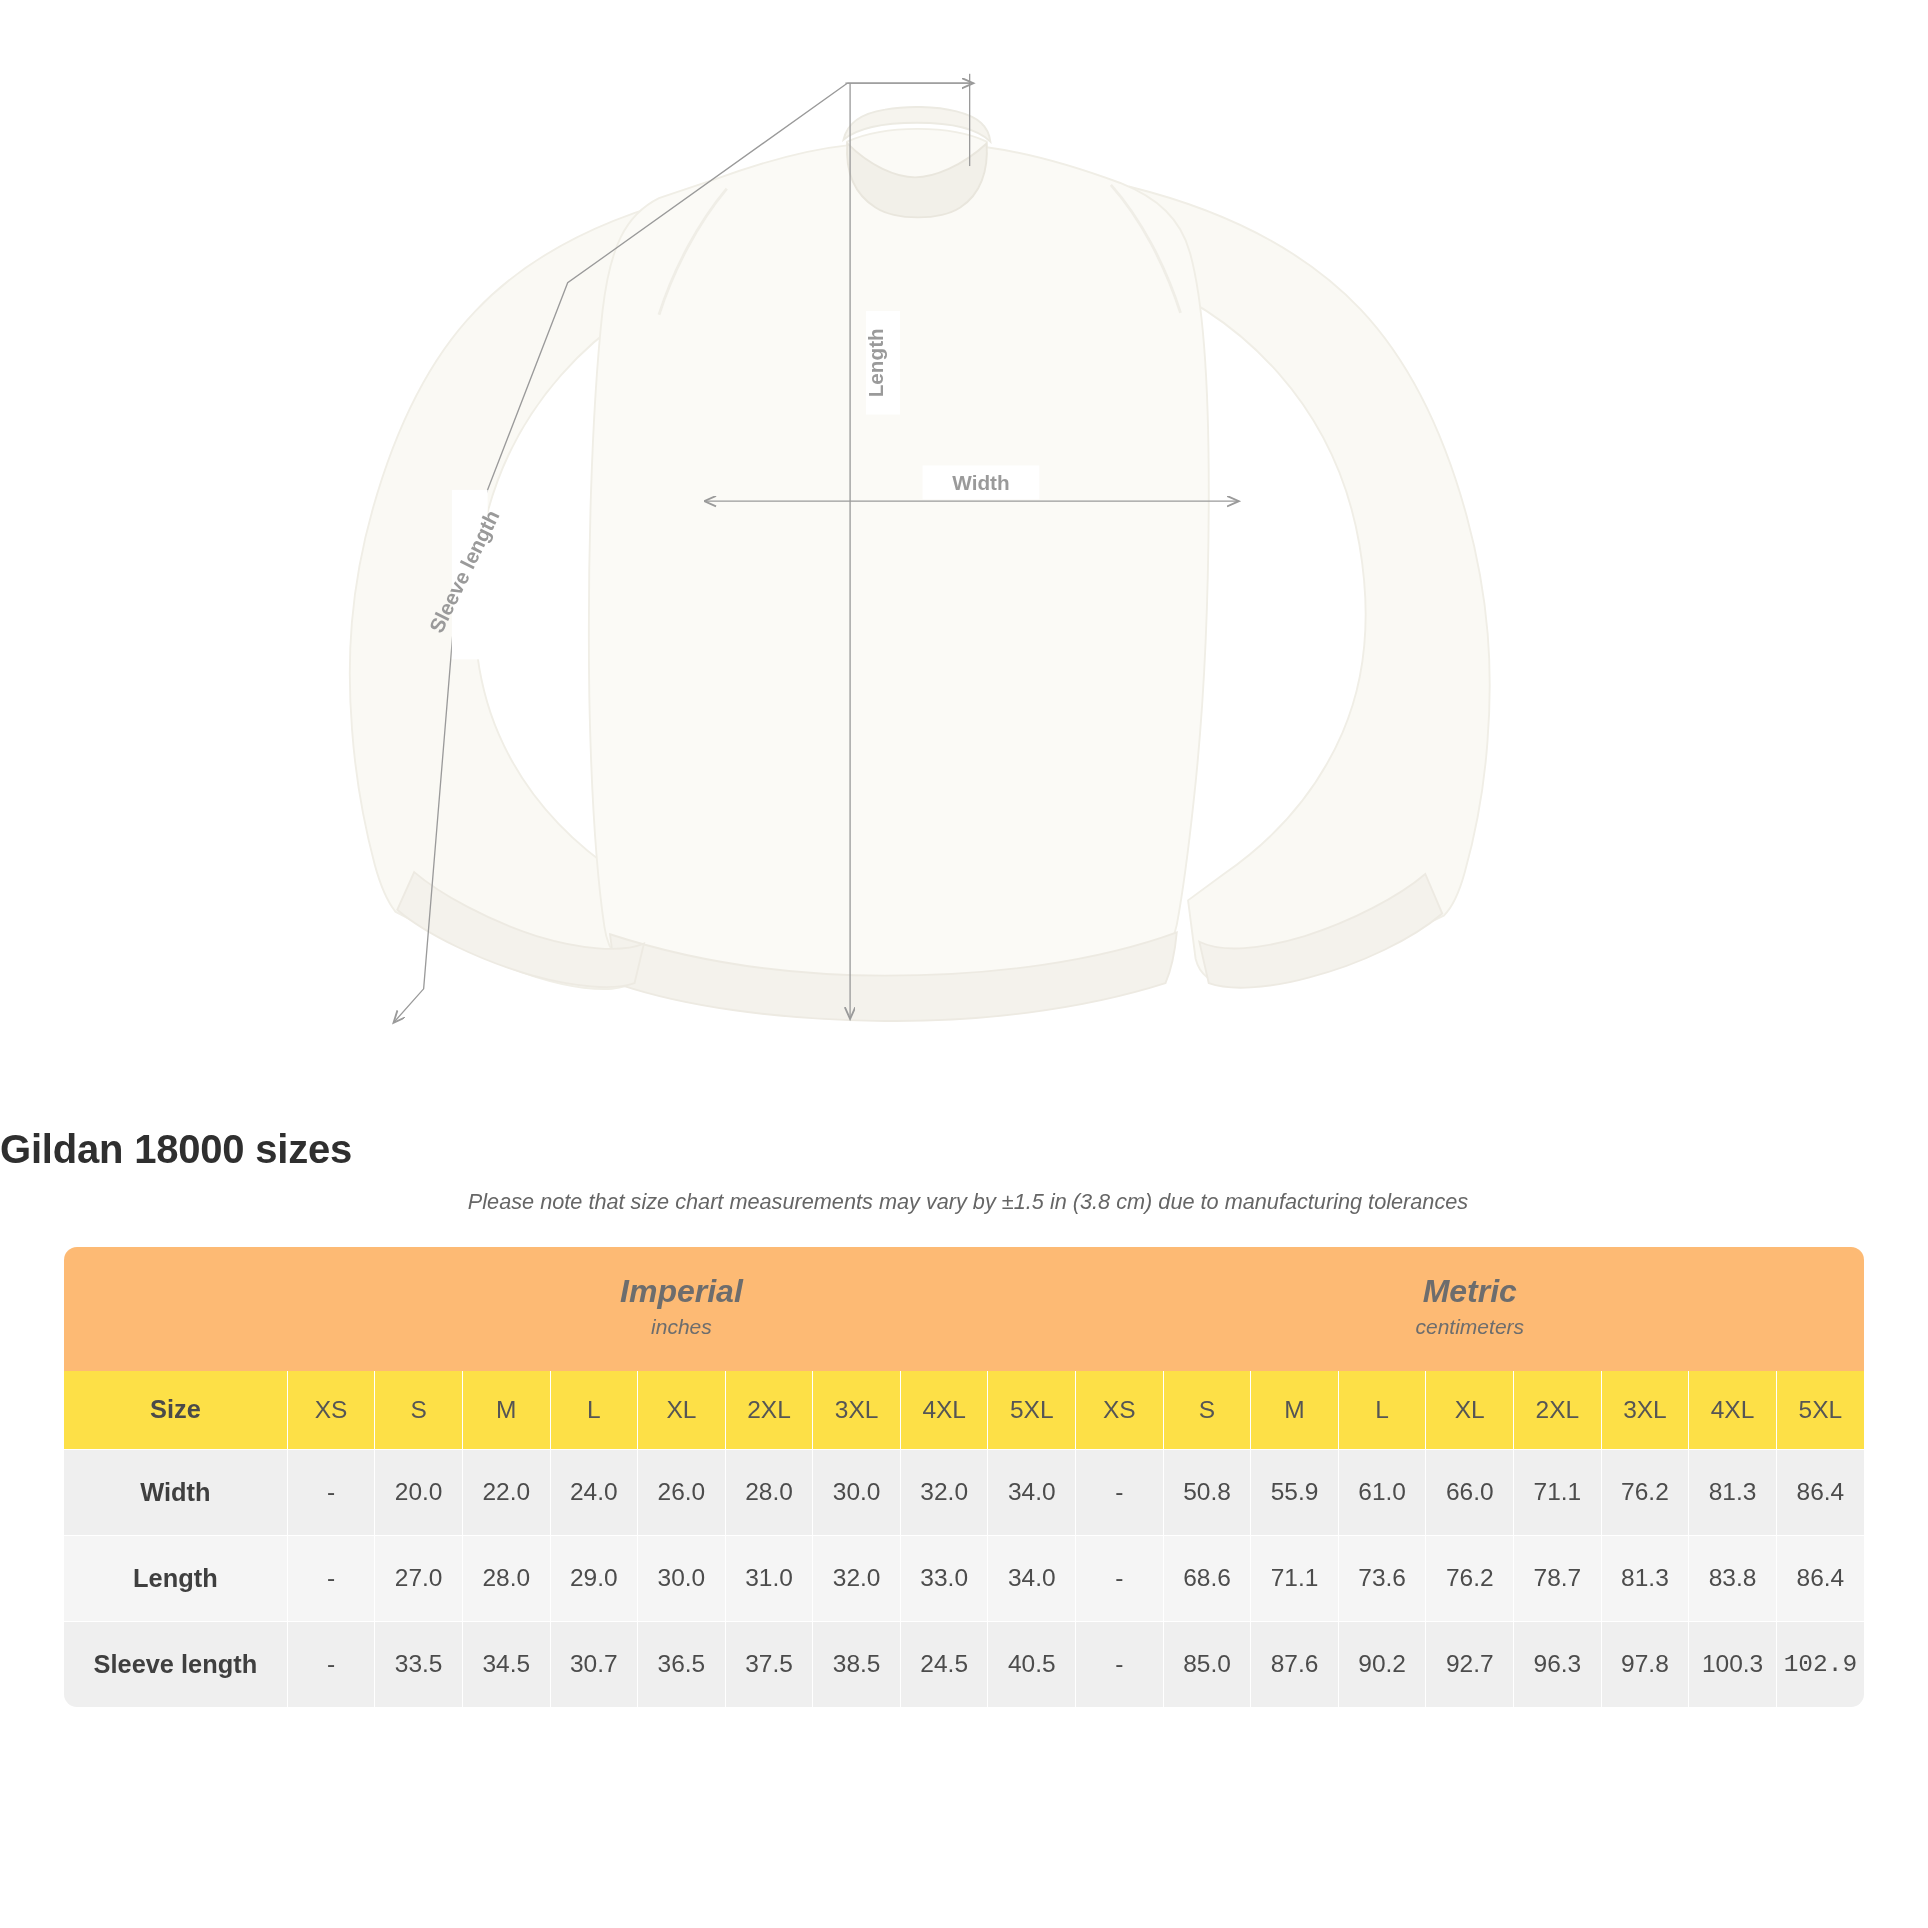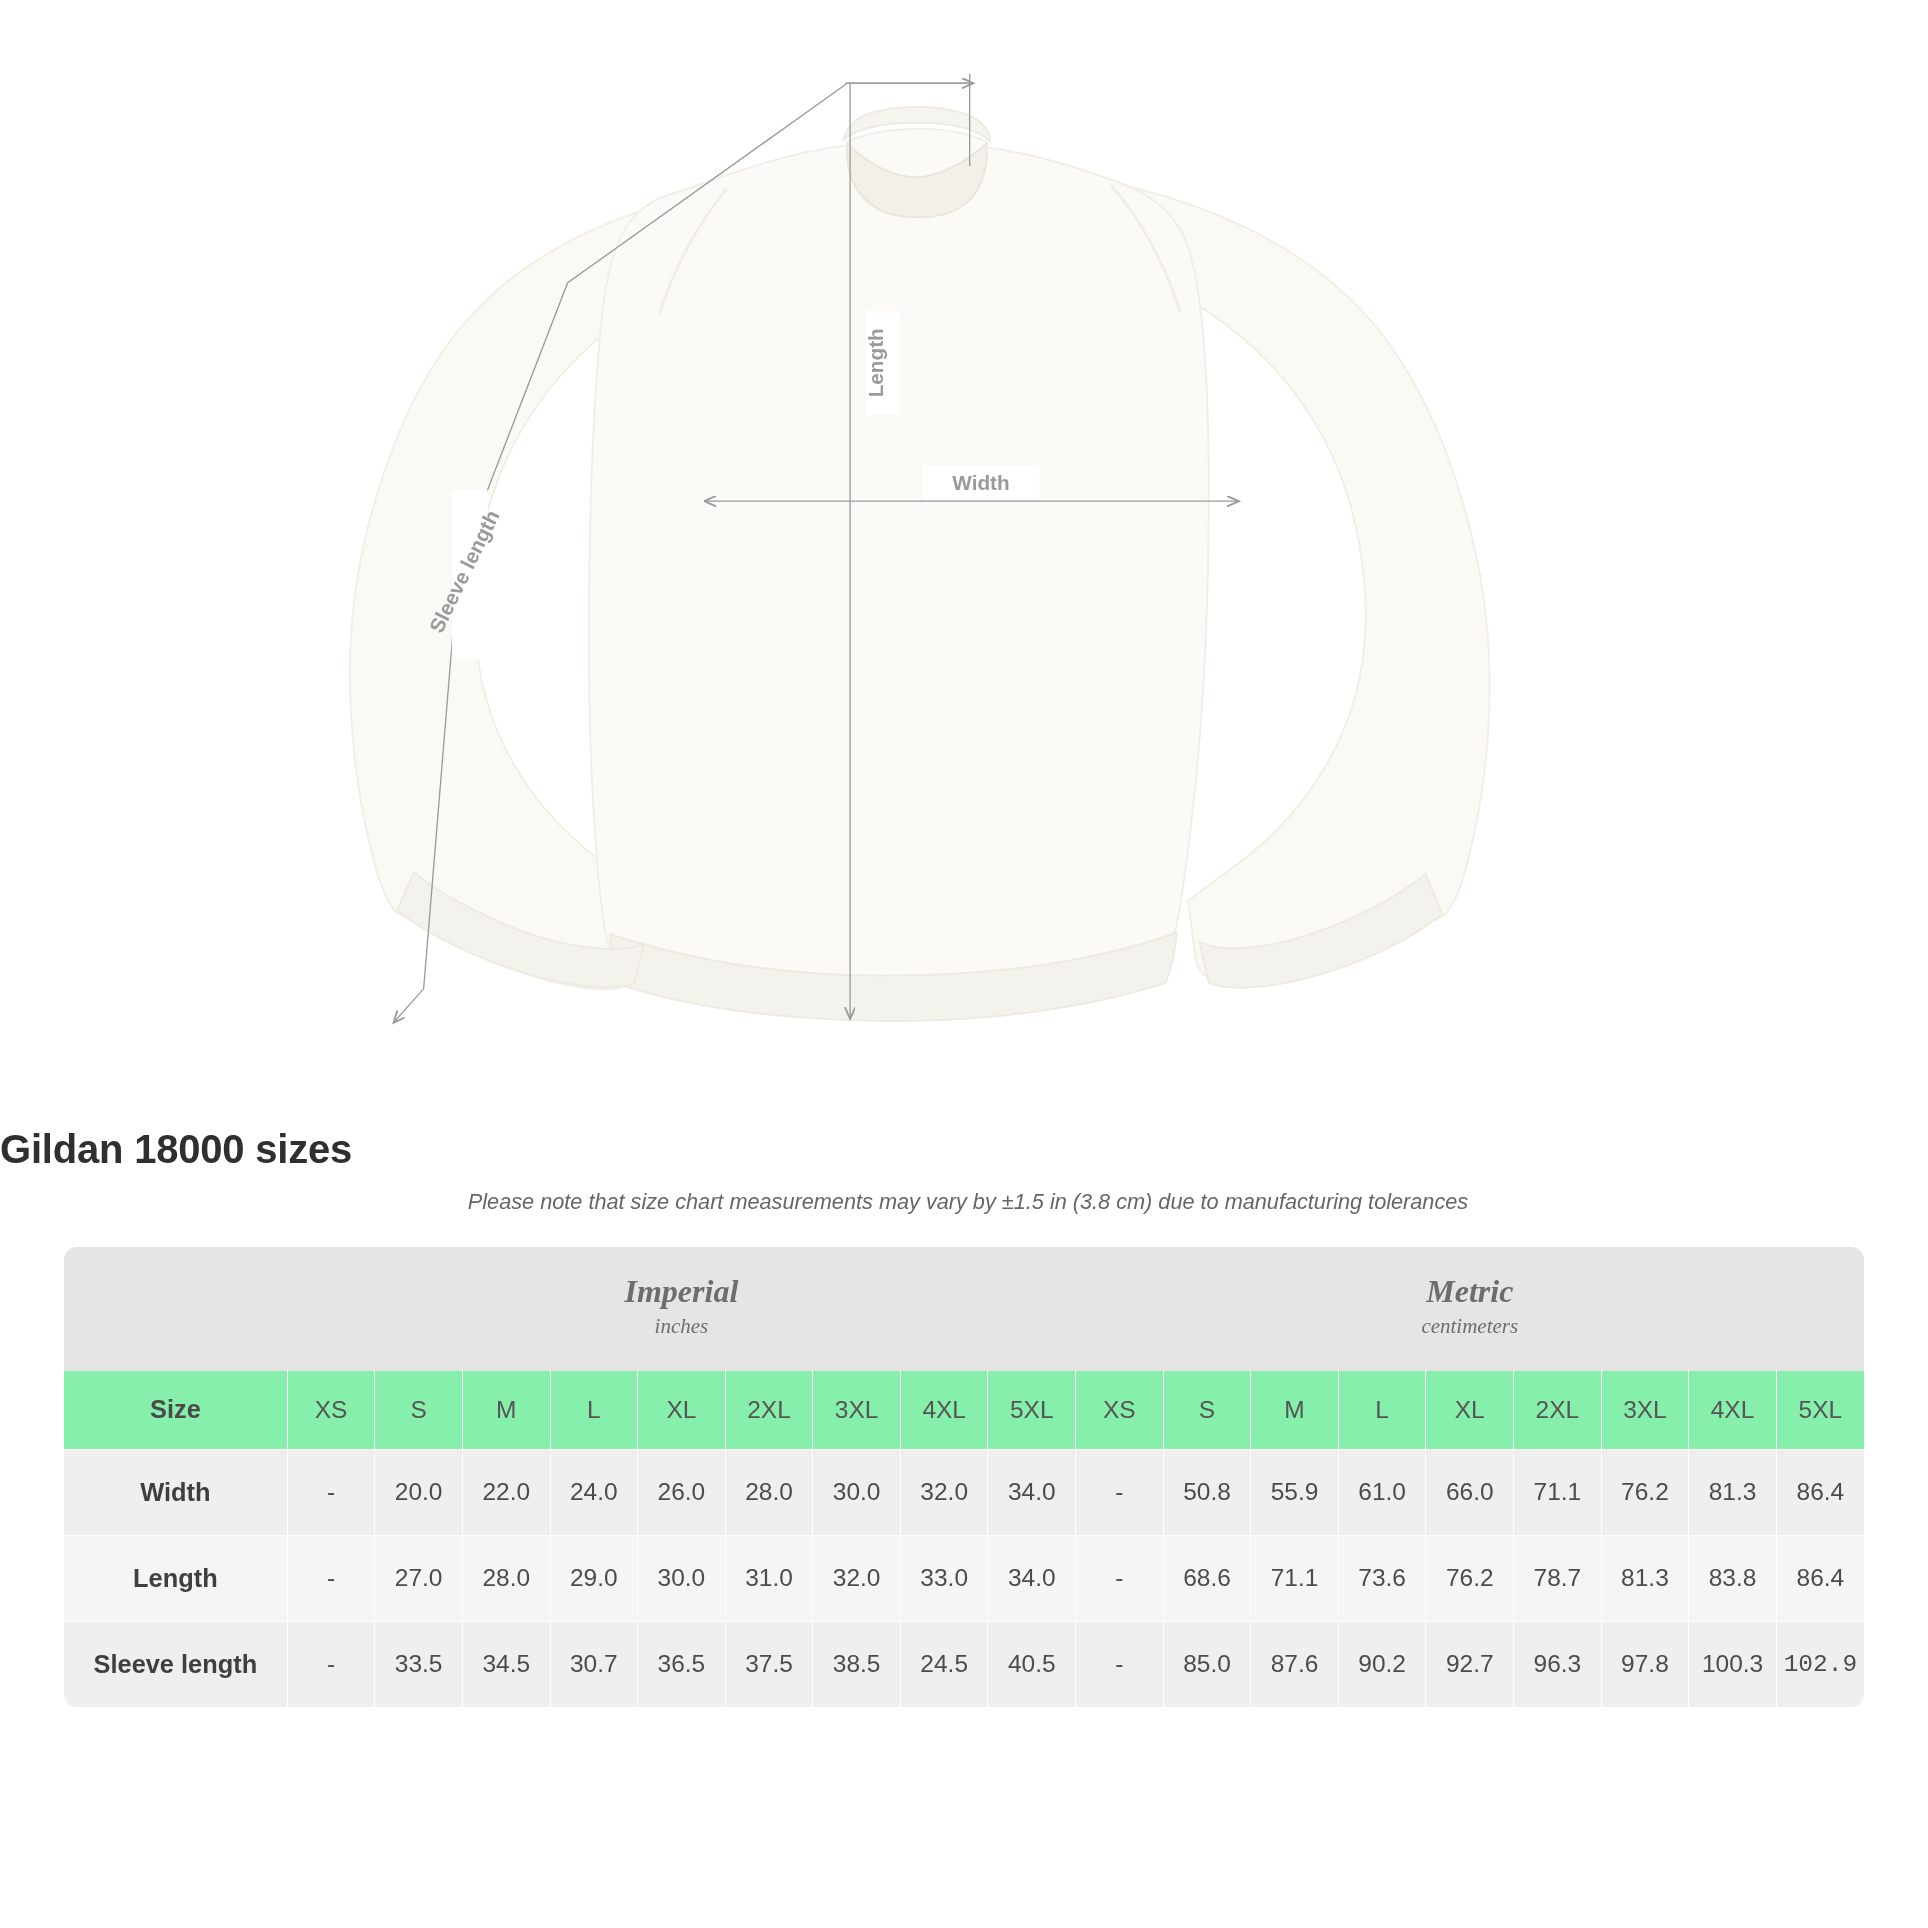--- a/index.html
+++ b/index.html
@@ -63,45 +63,44 @@
   }
   table.size-table td,
   table.size-table th {
     text-align: center;
     vertical-align: middle;
     font-weight: normal;
   }
 
   
   .unit-row td {
-    background: #e5e5e5;
+    background: #fdba74;
     padding: 24.5px 0 28px 0;
     color: #6d6d6d;
-    font-family: Liberation Serif, serif;
   }
   .unit-row td:first-child { border-top-left-radius: 13px; }
   .unit-row td:last-child  { border-top-right-radius: 13px; }
   .unit-name {
     font-size: 32px;
     font-weight: bold;
     font-style: italic;
     color: #6d6d6d;
     line-height: 1.25;
   }
   .unit-sub {
     font-size: 21px;
     font-style: italic;
     color: #6d6d6d;
     line-height: 1.5;
     text-align: center;
   }
 
   
   .head-row td {
-    background: #86efac;
+    background: #fde047;
     padding: 24.5px 0;
     font-size: 24.5px;
     color: #555;
     border-right: 0.9px solid #ffffff;
   }
   .head-row td.rowlabel {
     font-weight: bold;
     font-size: 25.4px;
     color: #4a4a4a;
   }

